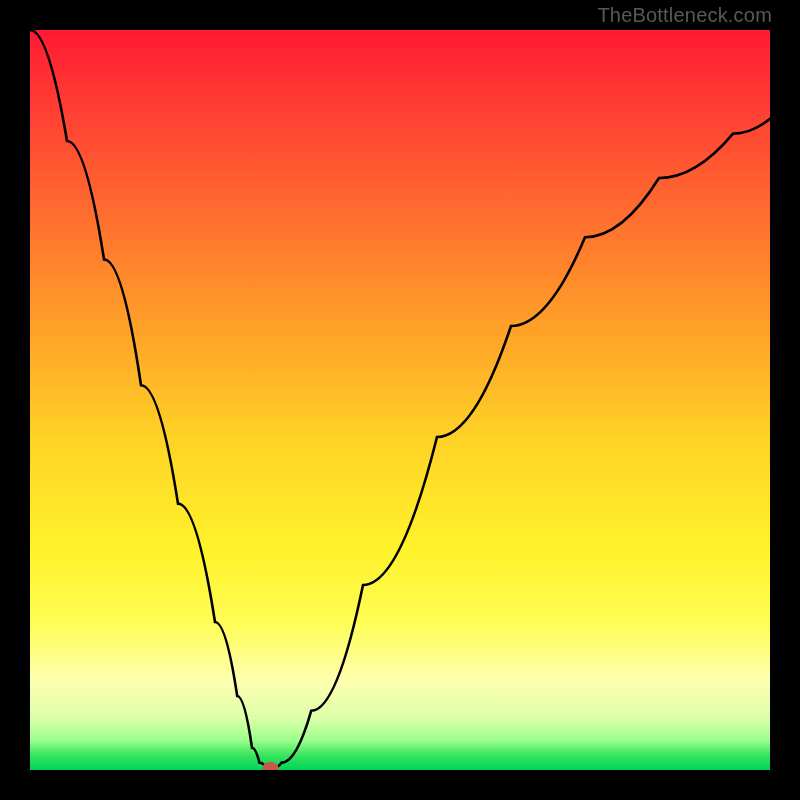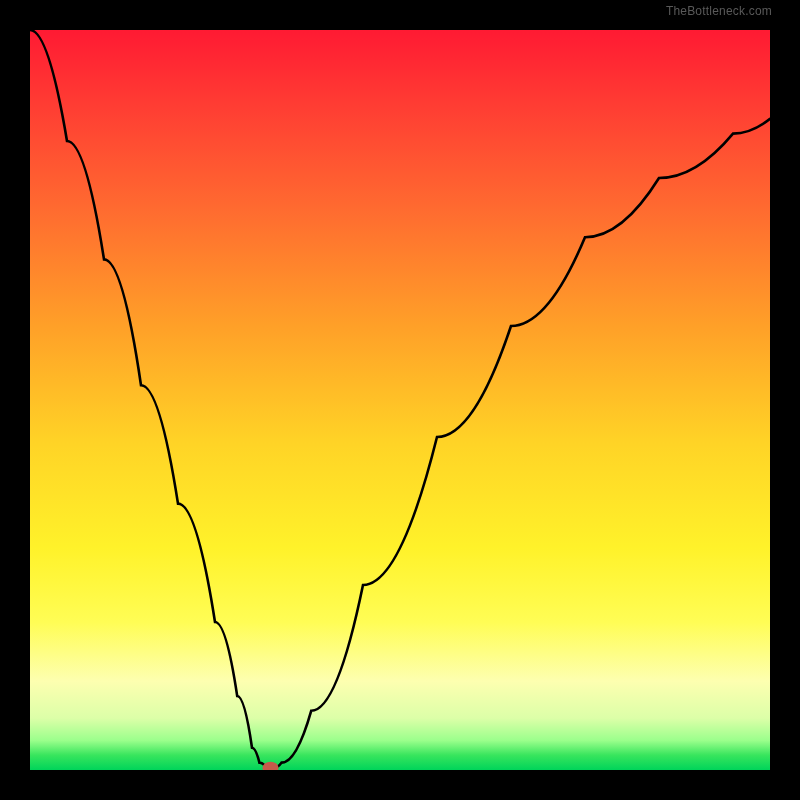--- a/index.html
+++ b/index.html
@@ -47,21 +47,21 @@
   }
   .curve-svg {
     position: absolute;
     inset: 0;
   }
   .attribution {
     position: absolute;
     top: 4px;
     right: 28px;
     font-family: -apple-system, BlinkMacSystemFont, "Segoe UI", Arial, sans-serif;
-    font-size: 12px;
+    font-size: 20px;
     font-weight: 500;
     color: #595959;
     letter-spacing: 0.2px;
     margin-left: 12px;
   }
 </style>
 </head>
 <body>
 
 <div class="frame">

